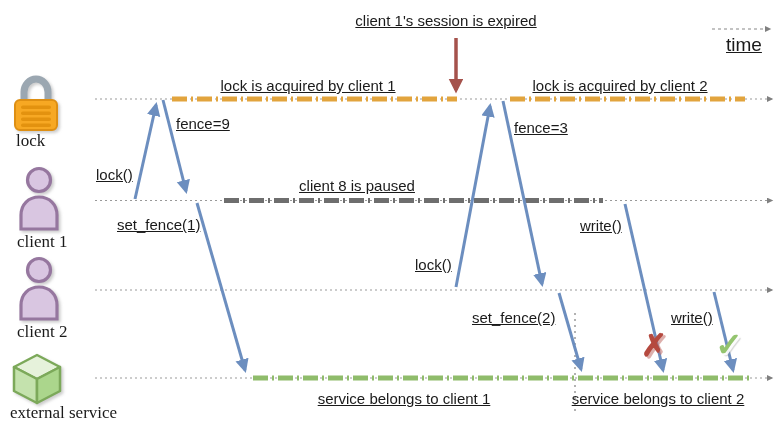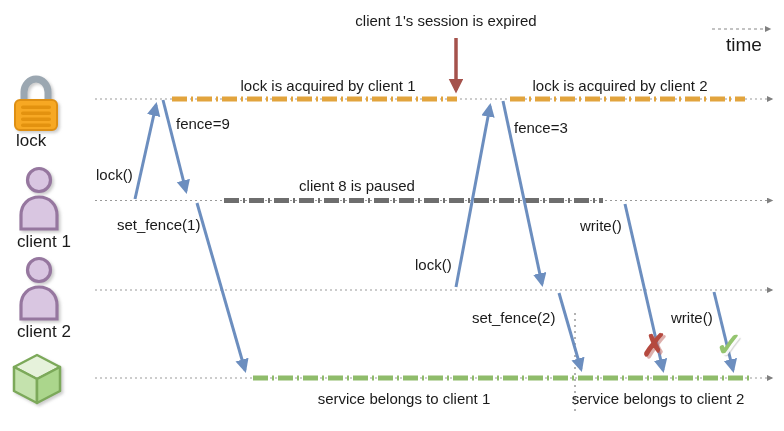--- a/index.html
+++ b/index.html
@@ -1,22 +1,22 @@
 <!DOCTYPE html>
 <html><head>
 <meta charset="utf-8">
 <style>
   html,body{margin:0;padding:0;background:#ffffff;}
   #canvas{
     position:relative;width:784px;height:431px;background:#ffffff;overflow:hidden;
     font-family:"Liberation Sans",sans-serif;color:#1a1a1a;
   }
-  .lbl{position:absolute;font-size:15px;line-height:17px;white-space:nowrap;}
+  .lbl{position:absolute;font-size:15px;line-height:17px;white-space:nowrap;text-decoration:underline;}
   .lbl.center{transform:translateX(-50%);}
-  .lane-lbl{position:absolute;font-size:17px;line-height:19px;white-space:nowrap;}
+  .lane-lbl{position:absolute;font-size:17px;line-height:19px;white-space:nowrap;font-family:Liberation Serif, serif;}
   .icon{position:absolute;filter:drop-shadow(2px 2.5px 1.5px rgba(110,110,110,.35));}
   svg.overlay{position:absolute;left:0;top:0;width:784px;height:431px;}
   .mark{position:absolute;transform:translate(-50%,-50%);font-weight:bold;white-space:nowrap;}
   .mark.reject{font-size:31px;color:#b5493f;text-shadow:2.5px 2.5px 0 rgba(193,109,103,.55);}
   .mark.accept{font-size:33px;color:#94c46f;text-shadow:2px 2px 0 rgba(255,255,255,.9),3px 3px 1px rgba(140,140,140,.35);}
 </style>
 </head>
 <body>
 
 <div id="canvas">
@@ -81,25 +81,26 @@
 
   <svg class="icon" style="left:11px;top:352px" width="52" height="54" viewBox="0 0 52 54">
     <polygon points="26,3 49,15 26,27 3,15" fill="#e6f2db" stroke="#7ca95a" stroke-width="2.5" stroke-linejoin="round"></polygon>
     <polygon points="3,15 26,27 26,51 3,39" fill="#c4e2ad" stroke="#7ca95a" stroke-width="2.5" stroke-linejoin="round"></polygon>
     <polygon points="49,15 26,27 26,51 49,39" fill="#abd68c" stroke="#7ca95a" stroke-width="2.5" stroke-linejoin="round"></polygon>
   </svg>
 
   <div class="lane-lbl" style="left:16px;top:131px">lock</div>
   <div class="lane-lbl" style="left:17px;top:232px">client 1</div>
   <div class="lane-lbl" style="left:17px;top:322px">client 2</div>
+  <div class="lane-lbl" style="left:10px;top:403px">external service</div>
 
   <div class="lbl center" style="left:446px;top:12px">client 1's session is expired</div>
   <div class="lbl" style="left:726px;top:36px;font-size:19px">time</div>
 
-  <div class="lbl center" style="left:328px;top:77px">lock is acquired by client 1</div>
+  <div class="lbl center" style="left:308px;top:77px">lock is acquired by client 1</div>
   <div class="lbl center" style="left:620px;top:77px">lock is acquired by client 2</div>
   <div class="lbl center" style="left:357px;top:177px">client 8 is paused</div>
   <div class="lbl center" style="left:404px;top:390px">service belongs to client 1</div>
   <div class="lbl center" style="left:658px;top:390px">service belongs to client 2</div>
 
   <div class="lbl" style="left:96px;top:166px">lock()</div>
   <div class="lbl" style="left:176px;top:115px">fence=9</div>
   <div class="lbl" style="left:117px;top:216px">set_fence(1)</div>
   <div class="lbl" style="left:415px;top:256px">lock()</div>
   <div class="lbl" style="left:514px;top:119px">fence=3</div>

